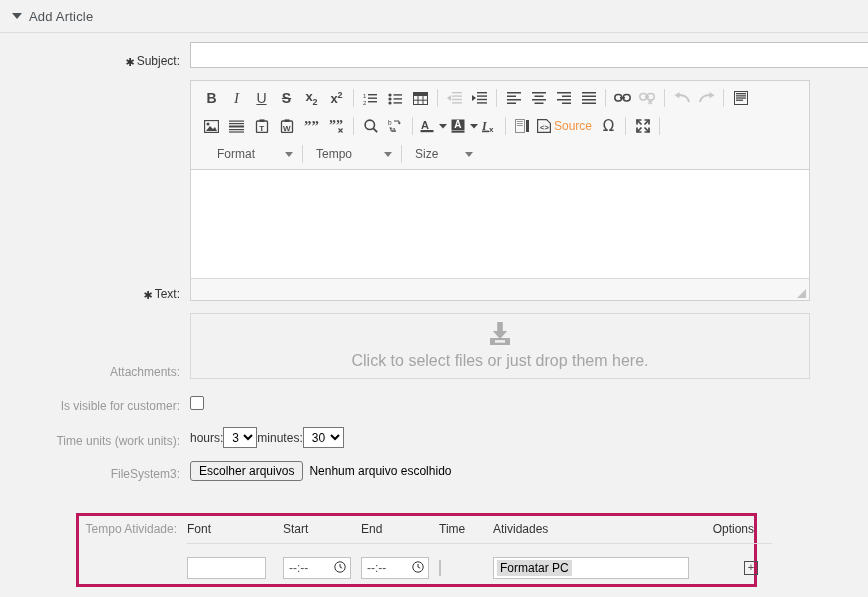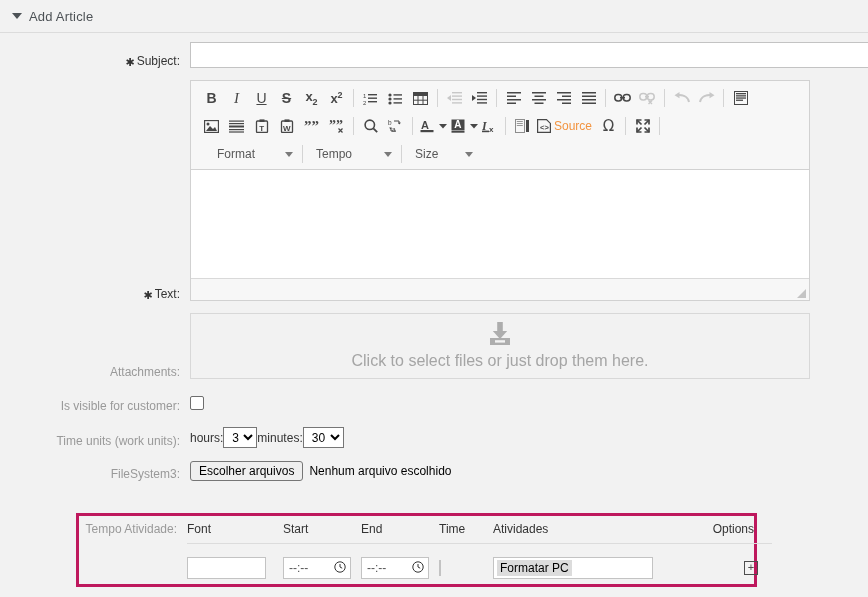--- a/index.html
+++ b/index.html
@@ -295,21 +295,21 @@
     padding: 0 4px 0 5px;
     font-size: 12px;
     color: #555;
   }
   .time-readonly {
     width: 42px; height: 22px;
     border: 1px solid #c3c3c3;
     background: #dedede;
   }
   .act-input {
-    width: 160px; height: 22px;
+    width: 196px; height: 22px;
     border: 1px solid #c3c3c3;
     background: #fff;
     display: flex;
     align-items: center;
     padding: 0 3px;
   }
   .act-chip {
     background: #dcdcdc;
     color: #000;
     font-size: 12px;

